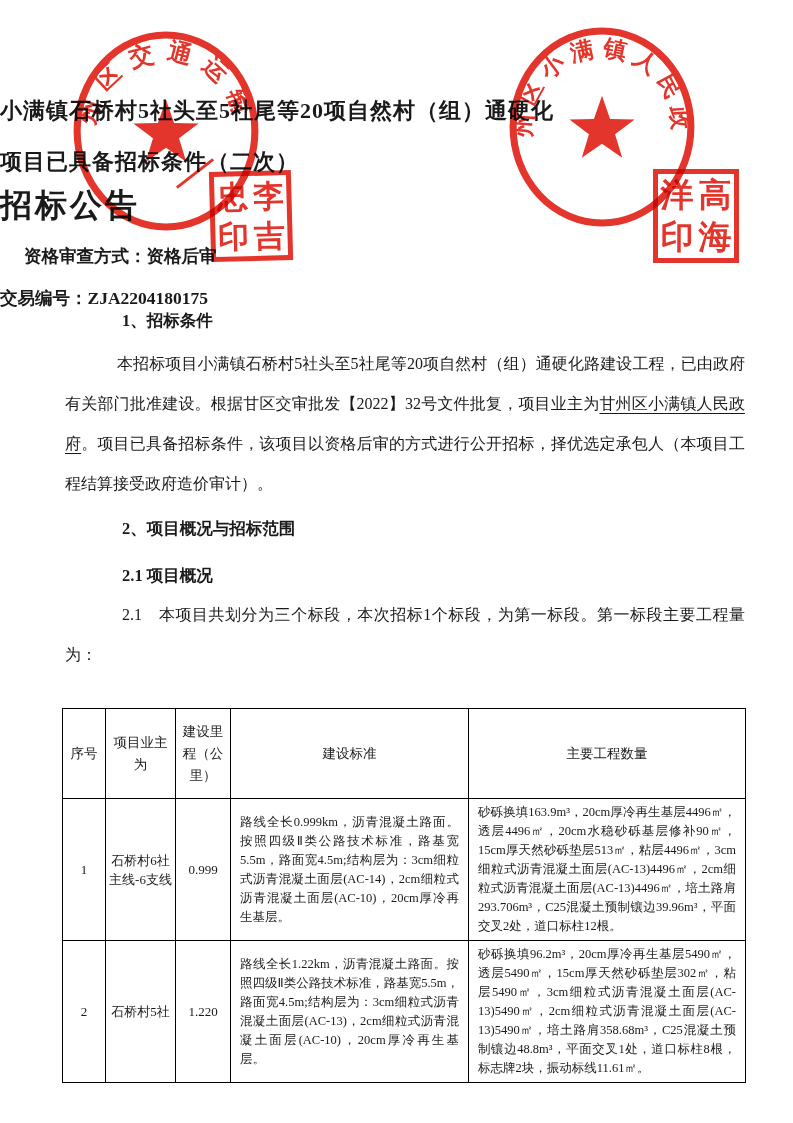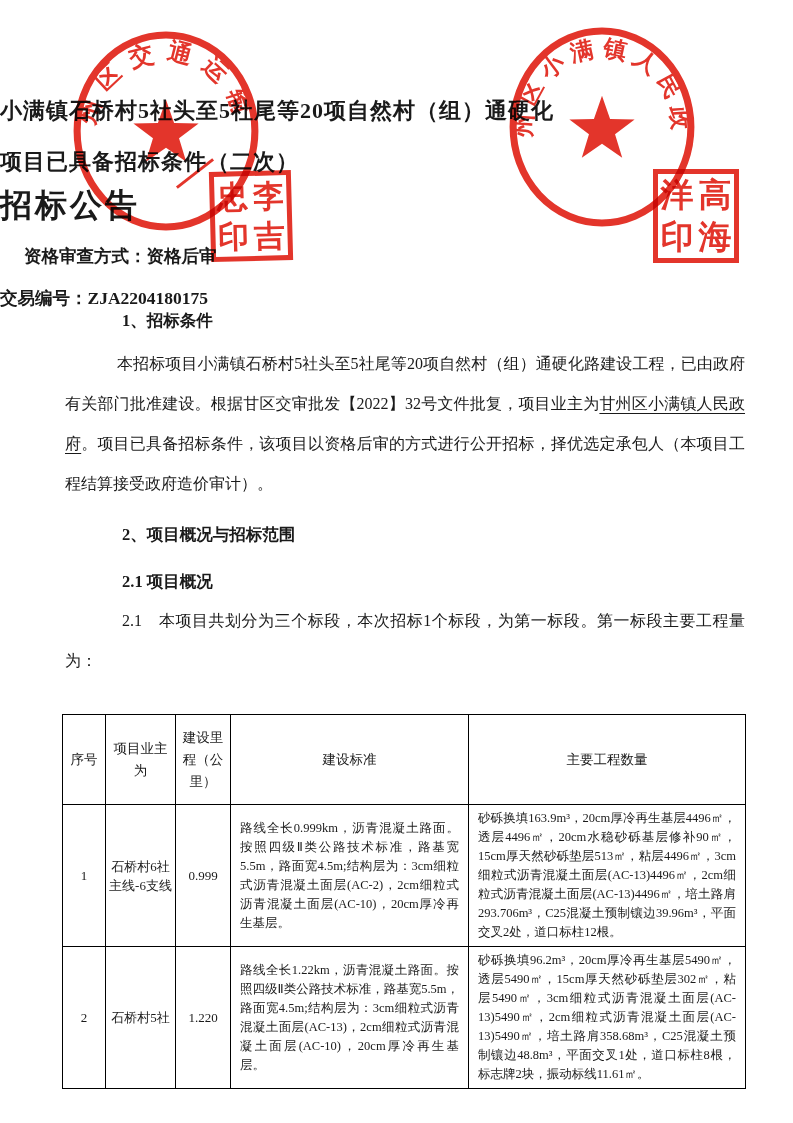--- a/index.html
+++ b/index.html
@@ -37,21 +37,21 @@
   .seal-square span { line-height:1; }
   .seal-artifact { position:absolute; left:172px; top:172px; width:46px; height:3px;
     background:var(--stamp-red); transform:rotate(-38deg); }
   svg text { fill:var(--stamp-red); font-weight:bold; font-family:"Liberation Serif", serif; }
   
   .content { position:absolute; left:65px; top:308px; width:680px; }
   .sec-h { font-size:16.5px; font-weight:bold; margin-left:57px; }
   .s1-h  { margin-top:2px; }
   .body-p { margin-top:12px; font-size:16px; line-height:40px; text-align:justify; text-indent:52px; }
   .u { text-decoration:underline; text-underline-offset:4px; }
-  .s2-h  { margin-top:20px; }
+  .s2-h  { margin-top:14px; }
   .s21-h { margin-top:25px; }
   .p21 { margin-top:8px; text-indent:57px; }
   
   table.project { border-collapse:collapse; margin-top:33px; margin-left:-3px; table-layout:fixed; width:683px; }
   table.project th, table.project td { border:1.5px solid #000; vertical-align:middle; }
   table.project th { font-size:13.5px; font-weight:normal; text-align:center; padding:2px; line-height:22px; }
   thead tr { height:90px; }
   tr.r1 { height:133px; }
   tr.r2 { height:134px; }
   td.c-center { text-align:center; font-size:13px; line-height:19px; padding:2px; }
@@ -127,21 +127,21 @@
           <th class="mileage-h">建设里程（公里）</th>
           <th>建设标准</th>
           <th>主要工程数量</th>
         </tr>
       </thead>
       <tbody>
         <tr class="r1">
           <td class="c-center">1</td>
           <td class="c-center">石桥村6社主线-6支线</td>
           <td class="c-center">0.999</td>
-          <td class="c-text">路线全长0.999km，沥青混凝土路面。按照四级Ⅱ类公路技术标准，路基宽5.5m，路面宽4.5m;结构层为：3cm细粒式沥青混凝土面层(AC-2)，2cm细粒式沥青混凝土面层(AC-10)，20cm厚冷再生基层。</td>
+          <td class="c-text">路线全长0.999km，沥青混凝土路面。按照四级Ⅱ类公路技术标准，路基宽5.5m，路面宽4.5m;结构层为：3cm细粒式沥青混凝土面层(AC-14)，2cm细粒式沥青混凝土面层(AC-10)，20cm厚冷再生基层。</td>
           <td class="c-text">砂砾换填163.9m³，20cm厚冷再生基层4496㎡，透层4496㎡，20cm水稳砂砾基层修补90㎡，15cm厚天然砂砾垫层513㎡，粘层4496㎡，3cm细粒式沥青混凝土面层(AC-13)4496㎡，2cm细粒式沥青混凝土面层(AC-13)4496㎡，培土路肩293.706m³，C25混凝土预制镶边39.96m³，平面交叉2处，道口标柱12根。</td>
         </tr>
         <tr class="r2">
           <td class="c-center">2</td>
           <td class="c-center">石桥村5社</td>
           <td class="c-center">1.220</td>
           <td class="c-text">路线全长1.22km，沥青混凝土路面。按照四级Ⅱ类公路技术标准，路基宽5.5m，路面宽4.5m;结构层为：3cm细粒式沥青混凝土面层(AC-13)，2cm细粒式沥青混凝土面层(AC-10)，20cm厚冷再生基层。</td>
           <td class="c-text">砂砾换填96.2m³，20cm厚冷再生基层5490㎡，透层5490㎡，15cm厚天然砂砾垫层302㎡，粘层5490㎡，3cm细粒式沥青混凝土面层(AC-13)5490㎡，2cm细粒式沥青混凝土面层(AC-13)5490㎡，培土路肩358.68m³，C25混凝土预制镶边48.8m³，平面交叉1处，道口标柱8根，标志牌2块，振动标线11.61㎡。</td>
         </tr>
       </tbody>

